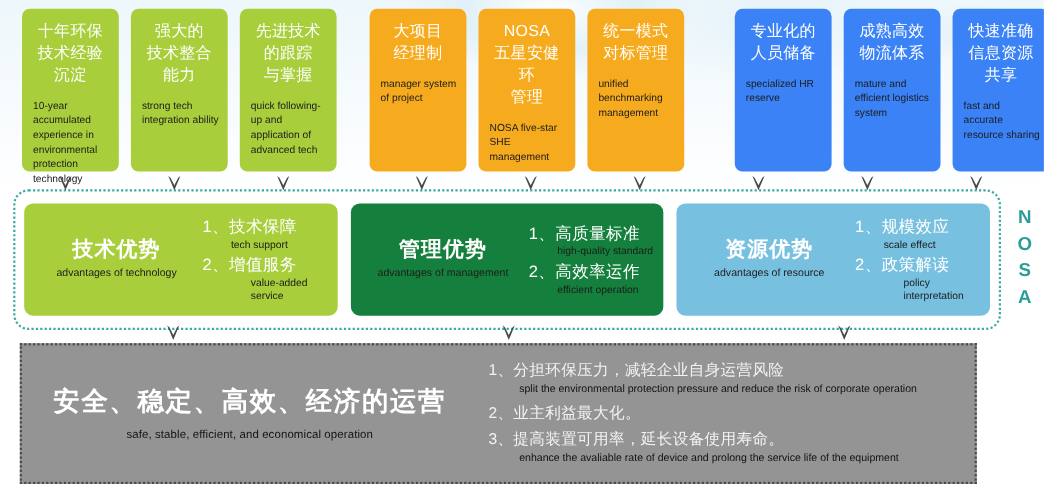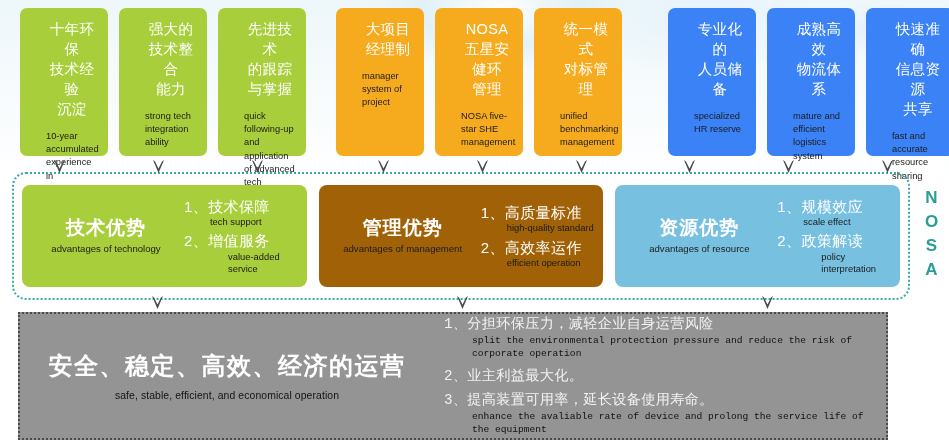--- a/index.html
+++ b/index.html
@@ -51,21 +51,21 @@
   }
 
   .g-tech   { margin-left: 20px; }
   .g-mgmt   { margin-left: 30px; }
   .g-res    { margin-left: 46px; }
 
   .card {
     width: 88px;
     height: 148px;
     border-radius: 7px;
-    padding: 11px 8px 8px 24px;
+    padding: 11px 8px 8px 8px;
     display: flex;
     flex-direction: column;
     align-items: center;
   }
   .card.green  { background: #a9ce3c; }
   .card.orange { background: #f6ab1f; }
   .card.blue   { background: #3b82f6; }
 
   .card-cn {
     color: #ffffff;
@@ -118,21 +118,21 @@
 
   .adv {
     height: 102px;
     border-radius: 8px;
     display: flex;
     align-items: center;
     flex: 1;
     padding: 0 6px;
   }
   .adv.green  { background: #a9ce3c; }
-  .adv.orange { background: #a16207; }
+  .adv.orange { background: #15803d; }
   .adv.blue   { background: #78c0e0; }
 
   .adv-left {
     flex: 0 0 auto;
     width: 150px;
     text-align: center;
     padding-left: 6px;
   }
   .adv-title {
     color: #ffffff;
@@ -212,21 +212,20 @@
   .bottom-sub {
     margin-top: 9px;
     color: #141414;
     font-size: 10.4px;
     letter-spacing: 0.1px;
   }
 
   .bottom-right {
     flex: 1 1 auto;
     padding-left: 4px;
-    font-family: Liberation Mono, monospace;
   }
   .b-item { margin-bottom: 6px; }
   .b-item:last-child { margin-bottom: 0; }
   .b-cn {
     color: #f2f2f2;
     font-size: 14.2px;
     line-height: 1.3;
     letter-spacing: 0.3px;
   }
   .b-en {

